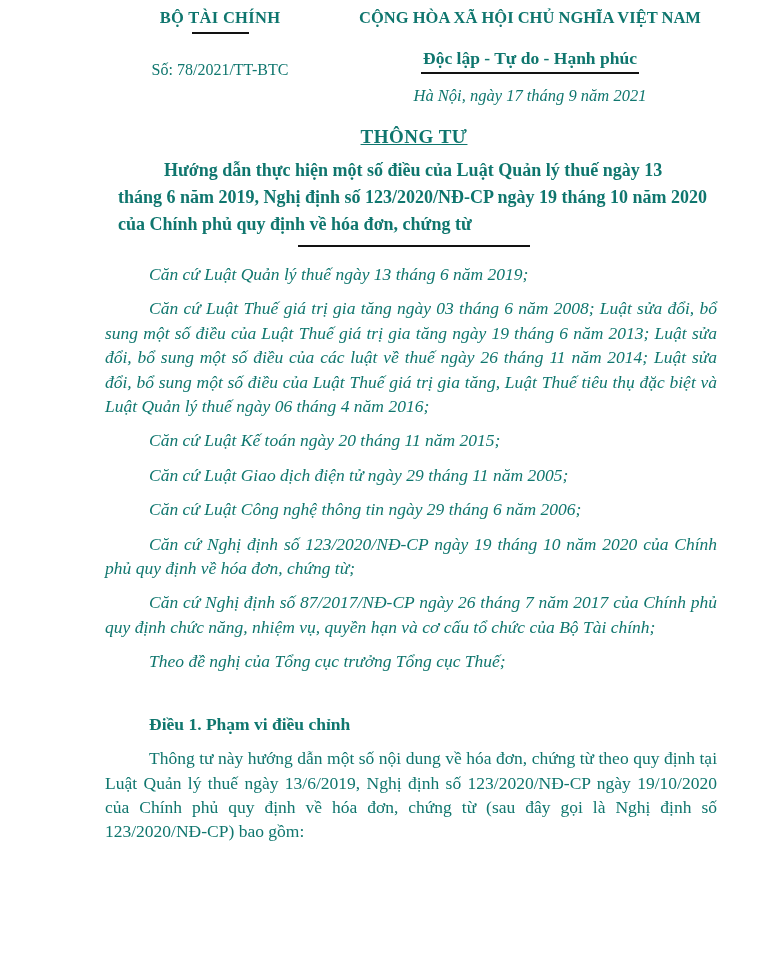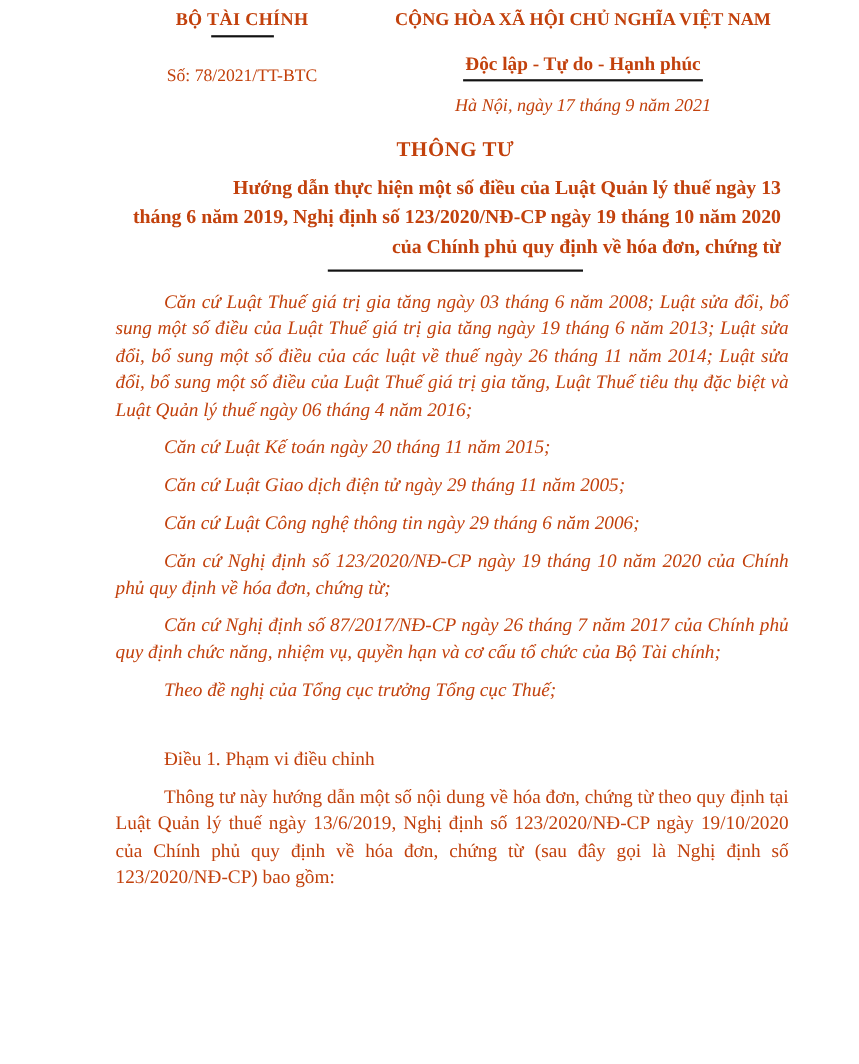--- a/index.html
+++ b/index.html
@@ -5,21 +5,21 @@
   html, body {
     margin: 0;
     padding: 0;
     background: #ffffff;
   }
   .page {
     position: relative;
     width: 781px;
     height: 868px;
     background: #ffffff;
-    color: #c2410c;
+    color: #0f766e;
     font-family: "Liberation Serif", "DejaVu Serif", serif;
     overflow: hidden;
   }
   
   .hdr-left {
     position: absolute;
     left: 118px;
     top: 8px;
     width: 204px;
     text-align: center;
@@ -73,27 +73,28 @@
     position: absolute;
     left: 118px;
     top: 126px;
     width: 592px;
     text-align: center;
   }
   .doc-type {
     font-weight: bold;
     font-size: 19px;
     letter-spacing: 0.5px;
+    text-decoration: underline;
   }
   .doc-subtitle {
     margin-top: 9px;
     font-weight: bold;
     font-size: 18px;
     line-height: 27px;
-    text-align: right;
+    text-align: left;
     text-indent: 46px;
   }
   .title-divider {
     width: 232px;
     height: 2px;
     background: #121212;
     margin: 7px auto 0 auto;
   }
   
   .body-text {
@@ -105,21 +106,21 @@
   .body-text p {
     margin: 0 0 10px 0;
     font-size: 17.5px;
     line-height: 24.4px;
     text-align: justify;
     text-indent: 44px;
   }
   .preamble p { font-style: italic; }
   .article-heading {
     margin-top: 38px !important;
-    font-weight: normal;
+    font-weight: bold;
     font-style: normal;
     text-align: center;
   }
   .article-body {
     font-style: normal;
     margin-bottom: 0 !important;
   }
 </style>
 </head>
 <body>
@@ -141,20 +142,21 @@
   </div>
 
   <div class="title-block">
     <div class="doc-type">THÔNG TƯ</div>
     <div class="doc-subtitle">Hướng dẫn thực hiện một số điều của Luật Quản lý thuế ngày 13 tháng 6 năm 2019, Nghị định số 123/2020/NĐ-CP ngày 19 tháng 10 năm 2020 của Chính phủ quy định về hóa đơn, chứng từ</div>
     <div class="title-divider"></div>
   </div>
 
   <div class="body-text">
     <div class="preamble">
+      <p>Căn cứ Luật Quản lý thuế ngày 13 tháng 6 năm 2019;</p>
       <p>Căn cứ Luật Thuế giá trị gia tăng ngày 03 tháng 6 năm 2008; Luật sửa đổi, bổ sung một số điều của Luật Thuế giá trị gia tăng ngày 19 tháng 6 năm 2013; Luật sửa đổi, bổ sung một số điều của các luật về thuế ngày 26 tháng 11 năm 2014; Luật sửa đổi, bổ sung một số điều của Luật Thuế giá trị gia tăng, Luật Thuế tiêu thụ đặc biệt và Luật Quản lý thuế ngày 06 tháng 4 năm 2016;</p>
       <p>Căn cứ Luật Kế toán ngày 20 tháng 11 năm 2015;</p>
       <p>Căn cứ Luật Giao dịch điện tử ngày 29 tháng 11 năm 2005;</p>
       <p>Căn cứ Luật Công nghệ thông tin ngày 29 tháng 6 năm 2006;</p>
       <p>Căn cứ Nghị định số 123/2020/NĐ-CP ngày 19 tháng 10 năm 2020 của Chính phủ quy định về hóa đơn, chứng từ;</p>
       <p>Căn cứ Nghị định số 87/2017/NĐ-CP ngày 26 tháng 7 năm 2017 của Chính phủ quy định chức năng, nhiệm vụ, quyền hạn và cơ cấu tổ chức của Bộ Tài chính;</p>
       <p>Theo đề nghị của Tổng cục trưởng Tổng cục Thuế;</p>
     </div>
 
     <p class="article-heading">Điều 1. Phạm vi điều chỉnh</p>

